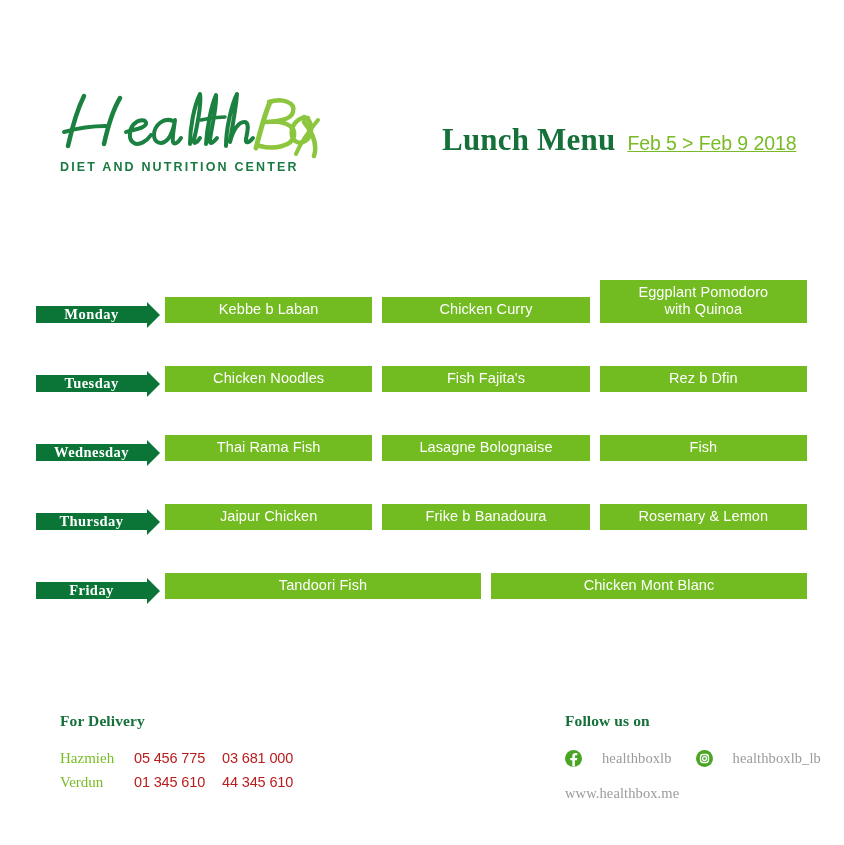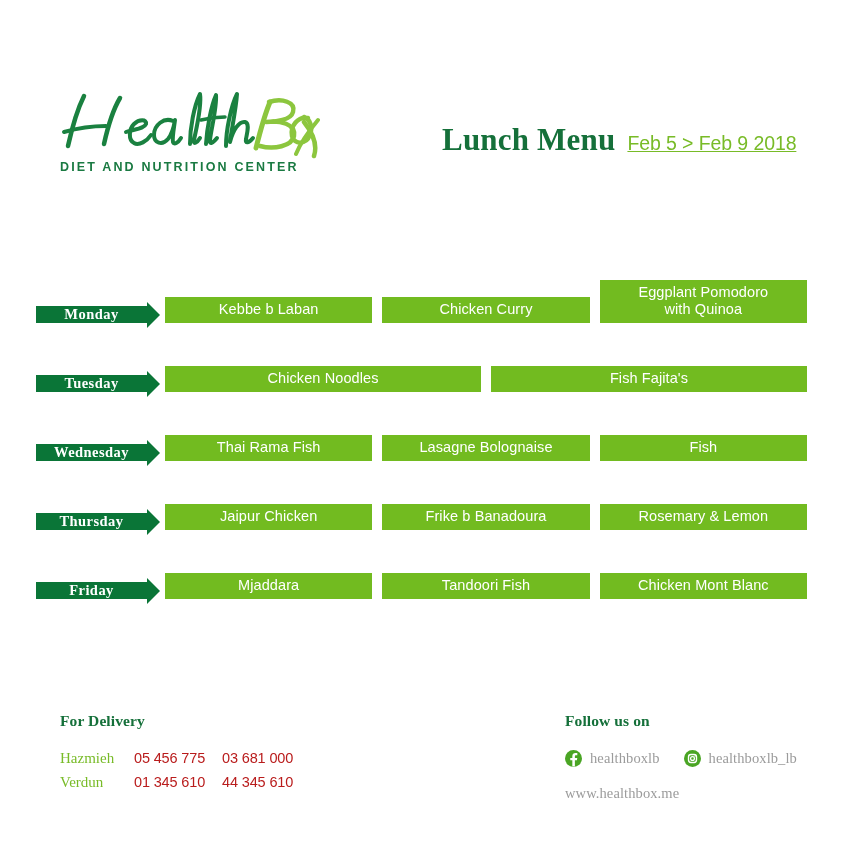--- a/index.html
+++ b/index.html
@@ -233,20 +233,21 @@
     margin-right: 8px;
     display: block;
   }
 
   .social-handle {
     font-family: "Liberation Serif", serif;
     font-size: 14.5px;
     font-weight: 400;
     color: #9b9b9b;
     letter-spacing: 0.1px;
+    margin-left: 12px;
   }
 
   .website {
     font-family: "Liberation Serif", serif;
     font-size: 14.5px;
     font-weight: 400;
     color: #9b9b9b;
     letter-spacing: 0.1px;
   }
 </style>
@@ -323,20 +324,23 @@
           <span class="day-label">Tuesday</span>
           <span class="point"></span>
         </div>
         <div class="spacer-col"></div>
         <div class="dish-cell">
           <span class="dish-text">Chicken Noodles</span>
         </div>
         <div class="dish-cell">
           <span class="dish-text">Fish Fajita's</span>
         </div>
+        <div class="dish-cell">
+          <span class="dish-text">Rez b Dfin</span>
+        </div>
       </div>
       <div class="menu-row">
         <div class="day-chip">
           <span class="day-label">Wednesday</span>
           <span class="point"></span>
         </div>
         <div class="spacer-col"></div>
         <div class="dish-cell">
           <span class="dish-text">Thai Rama Fish</span>
         </div>
@@ -362,23 +366,20 @@
         <div class="dish-cell">
           <span class="dish-text">Rosemary &amp; Lemon</span>
         </div>
       </div>
       <div class="menu-row">
         <div class="day-chip">
           <span class="day-label">Friday</span>
           <span class="point"></span>
         </div>
         <div class="spacer-col"></div>
-        <div class="dish-cell">
-          <span class="dish-text">Mjaddara</span>
-        </div>
         <div class="dish-cell">
           <span class="dish-text">Tandoori Fish</span>
         </div>
         <div class="dish-cell">
           <span class="dish-text">Chicken Mont Blanc</span>
         </div>
       </div>
     </div>
 
   <div class="footer">

